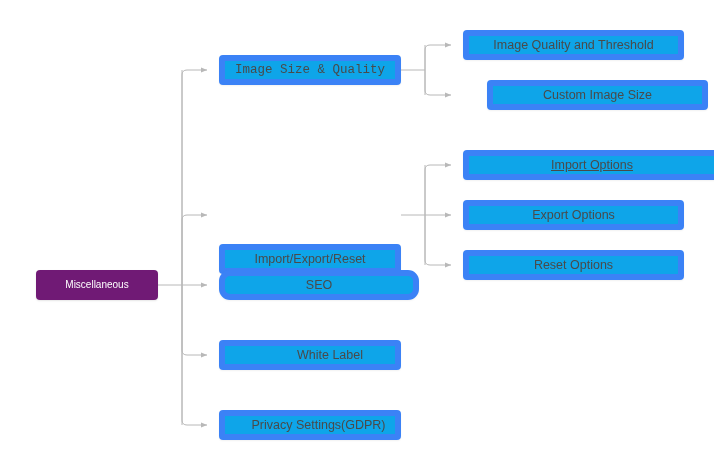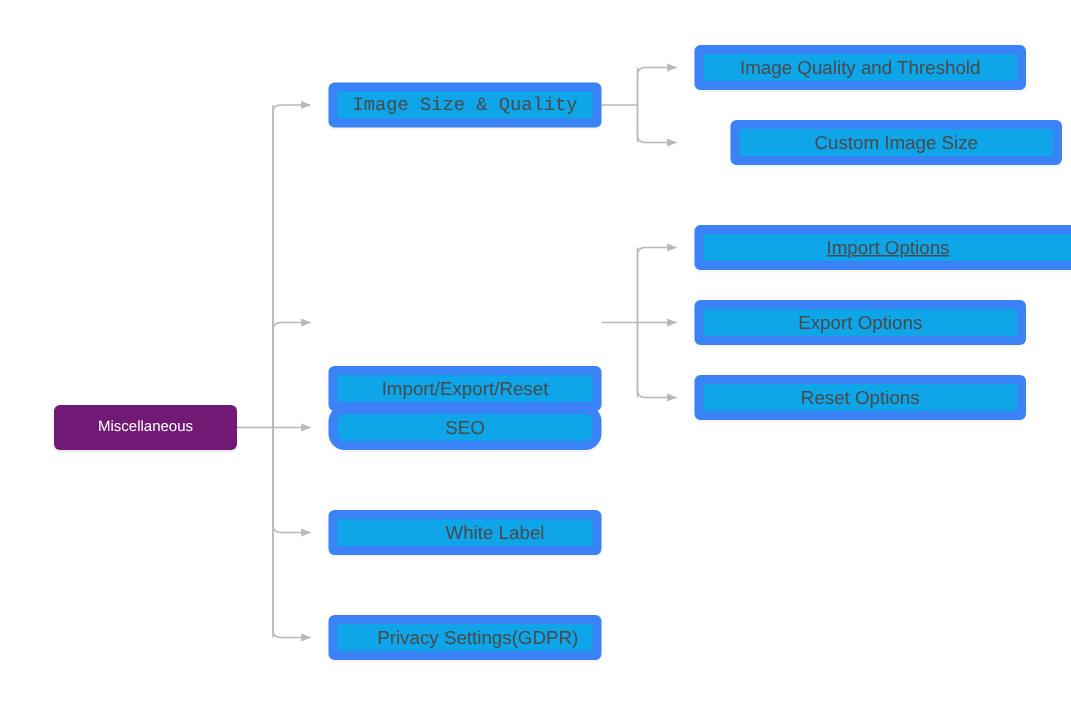--- a/index.html
+++ b/index.html
@@ -106,21 +106,21 @@
       </div>
       <div class="node node-leaf" style="left: 463px; top: 150px; width: 258px; height: 30px; text-decoration: underline;">
         <span class="node-label">Import Options</span>
       </div>
       <div class="node node-leaf" style="left: 463px; top: 200px; width: 221px; height: 30px; text-align: center;">
         <span class="node-label">Export Options</span>
       </div>
       <div class="node node-leaf" style="left: 463px; top: 250px; width: 221px; height: 30px;">
         <span class="node-label">Reset Options</span>
       </div>
-      <div class="node node-branch" style="left: 219px; top: 270px; width: 182px; height: 30px; border-radius: 11px;">
+      <div class="node node-branch" style="left: 219px; top: 270px; width: 200px; height: 30px; border-radius: 11px;">
         <span class="node-label">SEO</span>
       </div>
       <div class="node node-branch" style="left: 219px; top: 340px; width: 182px; height: 30px; padding-left: 40px;">
         <span class="node-label">White Label</span>
       </div>
       <div class="node node-branch" style="left: 219px; top: 410px; width: 182px; height: 30px; padding-left: 17px;">
         <span class="node-label">Privacy Settings(GDPR)</span>
       </div>
     </div>
 

